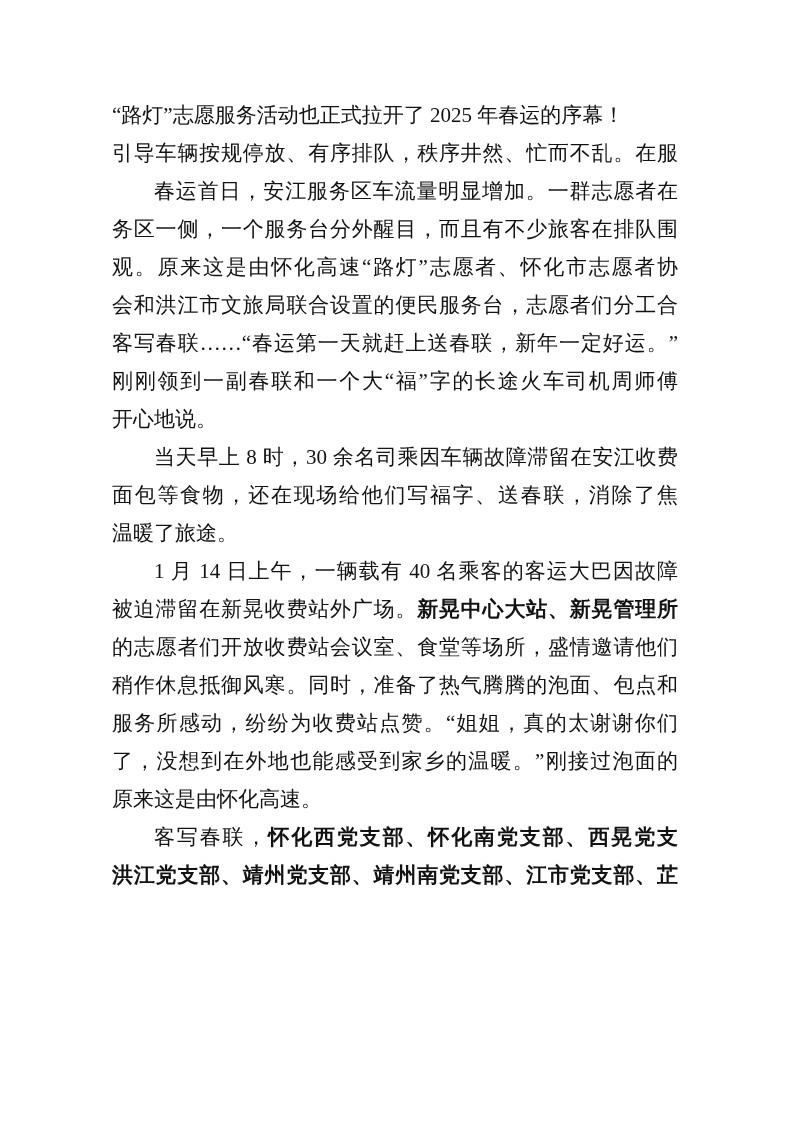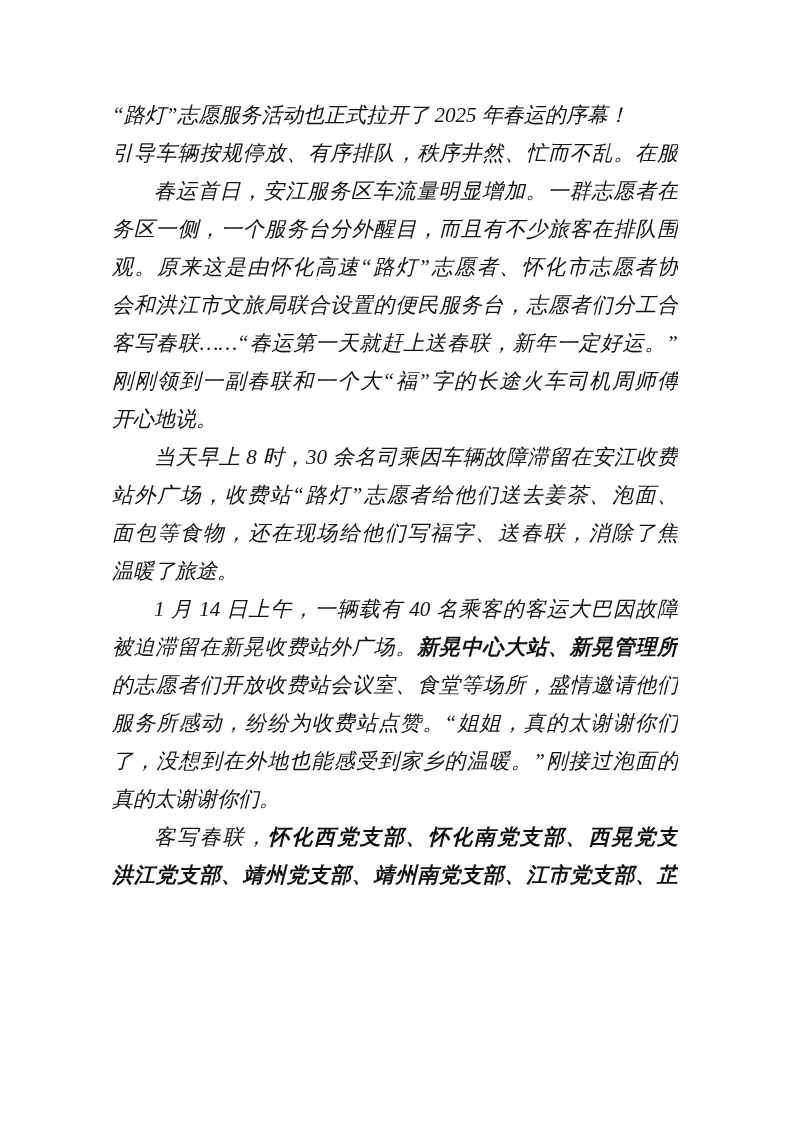--- a/index.html
+++ b/index.html
@@ -20,21 +20,20 @@
     left: 112px;
     top: 96px;
     width: 566px;
     color: #121212;
     font-size: 21px;
     line-height: 38px;
   }
   .para {
     margin: 0;
     padding: 0;
-    font-style: italic;
   }
   .line {
     height: 38px;
     line-height: 38px;
     text-align: justify;
     text-justify: inter-character;
     white-space: normal;
     overflow: hidden;
   }
   
@@ -61,30 +60,30 @@
         <div class="line indent full"><span class="run">春运首日，安江服务区车流量明显增加。一群志愿者在</span></div>
         <div class="line full"><span class="run">务区一侧，一个服务台分外醒目，而且有不少旅客在排队围</span></div>
         <div class="line full"><span class="run">观。原来这是由怀化高速“路灯”志愿者、怀化市志愿者协</span></div>
         <div class="line full"><span class="run">会和洪江市文旅局联合设置的便民服务台，志愿者们分工合</span></div>
         <div class="line full"><span class="run">客写春联……“春运第一天就赶上送春联，新年一定好运。”</span></div>
         <div class="line full"><span class="run">刚刚领到一副春联和一个大“福”字的长途火车司机周师傅</span></div>
         <div class="line"><span class="run">开心地说。</span></div>
       </div>
       <div class="para">
         <div class="line indent full"><span class="run">当天早上 8 时，30 余名司乘因车辆故障滞留在安江收费</span></div>
-        <div class="line full"><span class="run">站外广场，收费站“路灯”志愿者给他们送去姜茶、泡面、</span></div>
         <div class="line full"><span class="run">面包等食物，还在现场给他们写福字、送春联，消除了焦虑，</span></div>
         <div class="line"><span class="run">温暖了旅途。</span></div>
       </div>
       <div class="para">
         <div class="line indent full"><span class="run">1 月 14 日上午，一辆载有 40 名乘客的客运大巴因故障</span></div>
         <div class="line full"><span class="run">被迫滞留在新晃收费站外广场。</span><span class="run-bold">新晃中心大站、新晃管理所</span></div>
         <div class="line full"><span class="run">的志愿者们开放收费站会议室、食堂等场所，盛情邀请他们</span></div>
+        <div class="line full"><span class="run">稍作休息抵御风寒。同时，准备了热气腾腾的泡面、包点和</span></div>
         <div class="line full"><span class="run">服务所感动，纷纷为收费站点赞。“姐姐，真的太谢谢你们</span></div>
         <div class="line full"><span class="run">了，没想到在外地也能感受到家乡的温暖。”刚接过泡面的</span></div>
-        <div class="line"><span class="run">真的太谢谢你们。</span></div>
+        <div class="line"><span class="run">原来这是由怀化高速。</span></div>
       </div>
       <div class="para">
         <div class="line indent full"><span class="run">客写春联，</span><span class="run-bold">怀化西党支部、怀化南党支部、西晃党支部、</span></div>
         <div class="line full"><span class="run-bold">洪江党支部、靖州党支部、靖州南党支部、江市党支部、芷</span></div>
       </div>
     </div>
 </div>
 
 </body></html>

